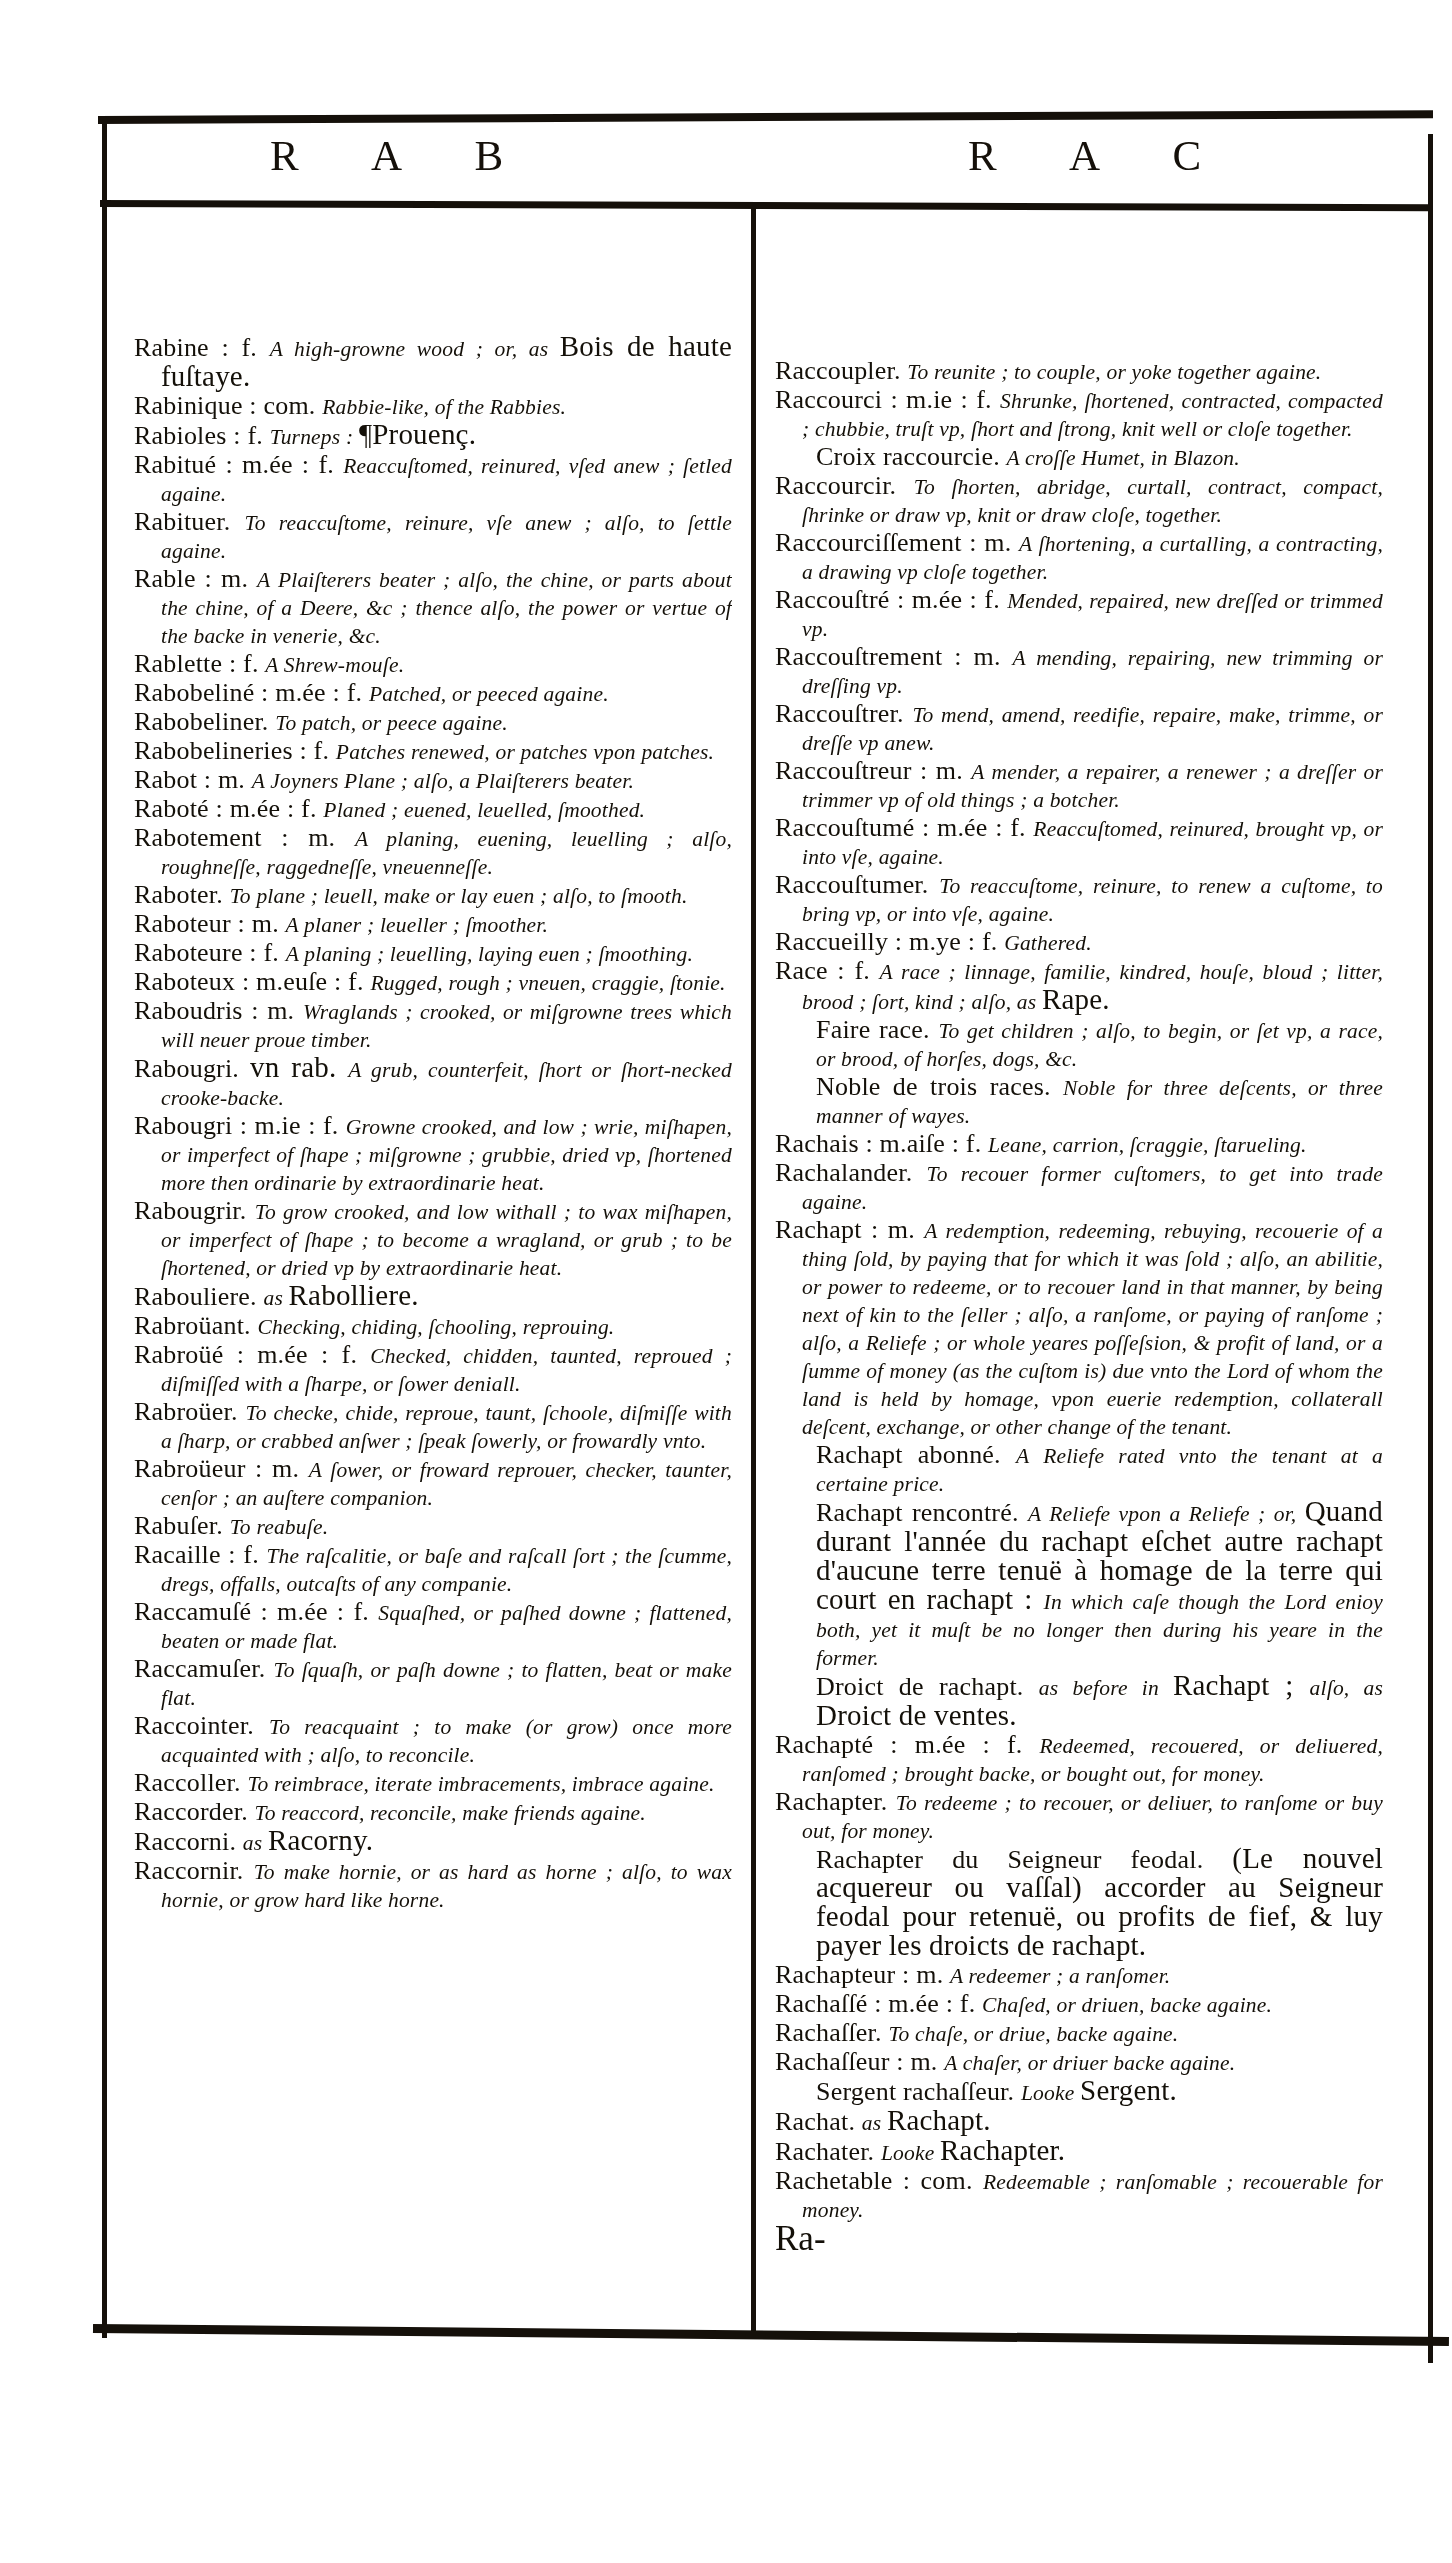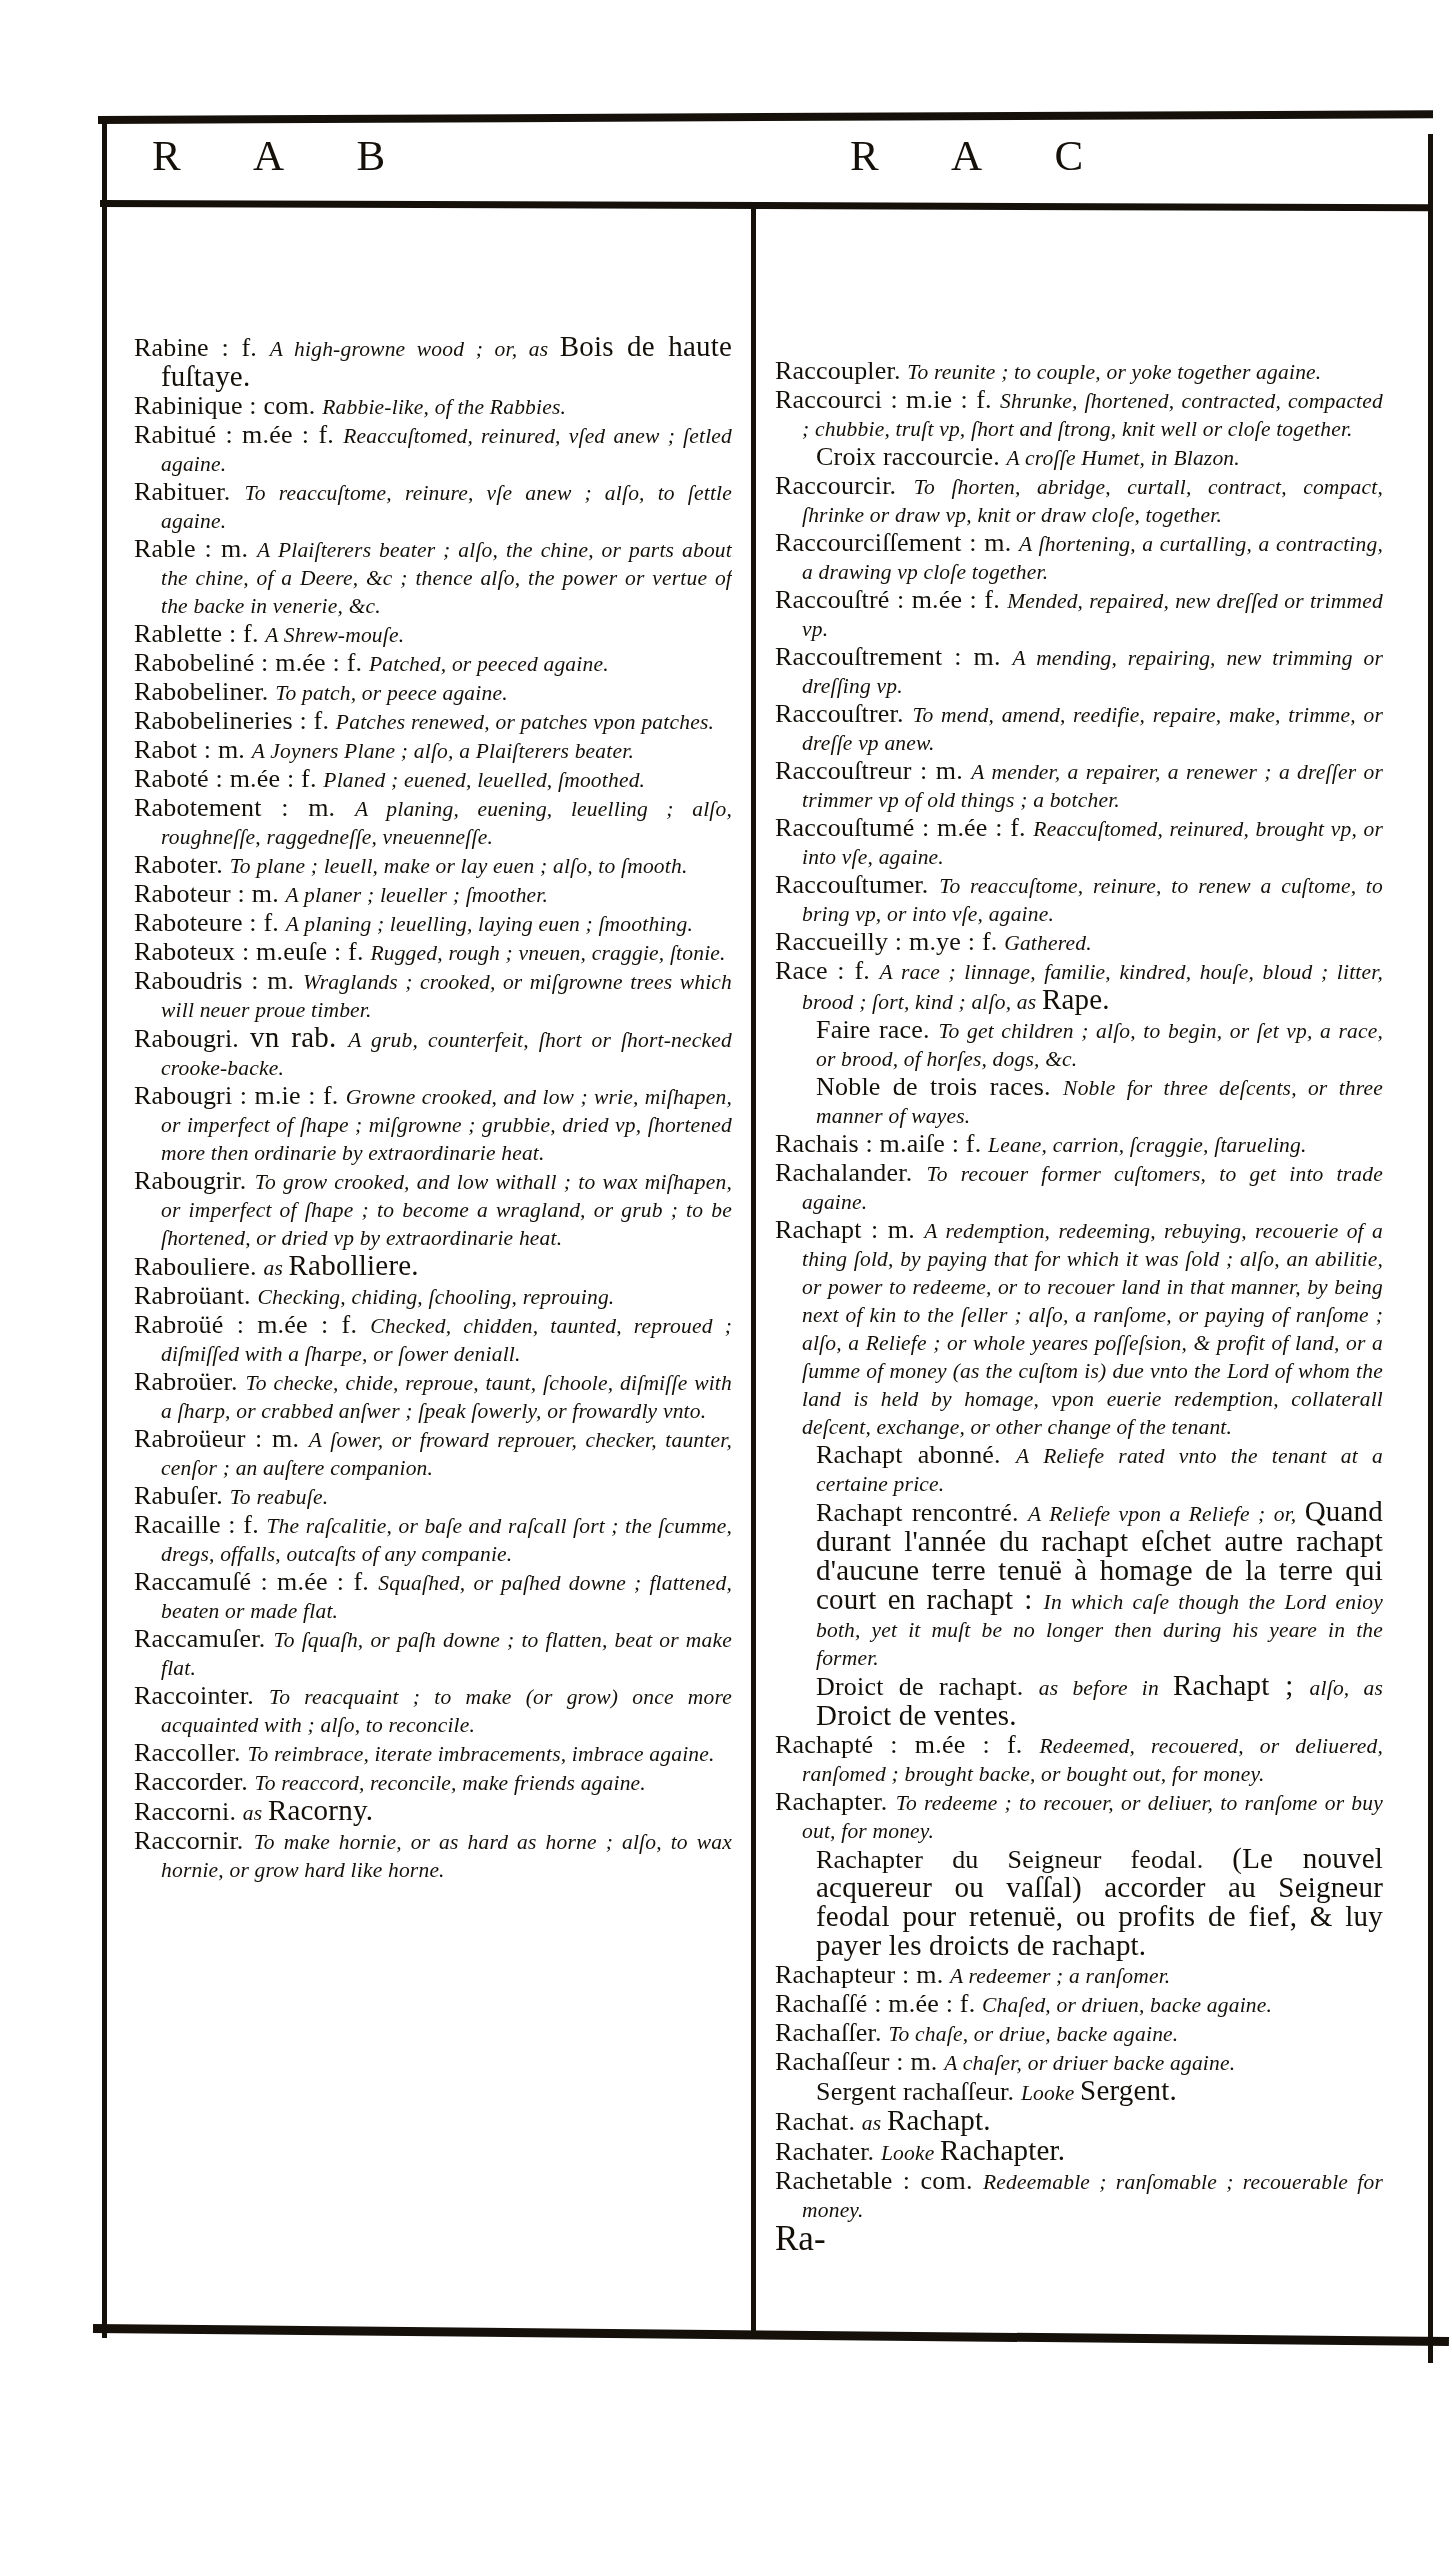--- a/index.html
+++ b/index.html
@@ -14,21 +14,21 @@
   .rule{position:absolute;background:#15100a;}
   #top-rule{left:98px;top:116px;width:1335px;height:8px;transform:rotate(-0.25deg);transform-origin:left center;}
   #header-rule{left:100px;top:200px;width:1333px;height:7.2px;transform:rotate(0.18deg);transform-origin:left center;}
   #left-border{left:102px;top:118px;width:4.5px;height:2220px;}
   #right-border{left:1428px;top:134px;width:5.4px;height:2229px;}
   #col-divider{left:751px;top:206px;width:4.5px;height:2127px;}
   #bottom-rule{left:93px;top:2324px;width:1356px;height:9px;transform:rotate(0.55deg);transform-origin:left center;}
   .colhead{
     position:absolute;top:131px;height:63px;
     font-size:43px;letter-spacing:32px;color:#15100a;
-    white-space:nowrap;
+    text-align:center;white-space:nowrap;
   }
   #head-left{left:152px;width:501px;}
   #head-right{left:850px;width:501px;}
   .column{
     position:absolute;top:333px;
     text-align:justify;
     overflow:hidden;
   }
   #col-left{left:134px;width:598px;height:1982px;}
   #col-right{left:775px;width:608px;height:1984px;margin-top:24px;}
@@ -57,20 +57,21 @@
 <div class="rule" id="right-border"></div>
 <div class="rule" id="col-divider"></div>
 <div class="rule" id="bottom-rule"></div>
 
 <div class="colhead" id="head-left">R A B</div>
 <div class="colhead" id="head-right">R A C</div>
 
 <div class="column" id="col-left">
     <p class="entry"><span class="hw">Rabine : f. </span><span class="it">A high-growne wood ; or, as </span><span class="rom">Bois de haute fuſtaye.</span></p>
     <p class="entry"><span class="hw">Rabinique : com. </span><span class="it">Rabbie-like, of the Rabbies.</span></p>
+    <p class="entry"><span class="hw">Rabioles : f. </span><span class="it">Turneps : </span><span class="rom">¶Prouenç.</span></p>
     <p class="entry"><span class="hw">Rabitué : m.ée : f. </span><span class="it">Reaccuſtomed, reinured, vſed anew ; ſetled againe.</span></p>
     <p class="entry"><span class="hw">Rabituer. </span><span class="it">To reaccuſtome, reinure, vſe anew ; alſo, to ſettle againe.</span></p>
     <p class="entry"><span class="hw">Rable : m. </span><span class="it">A Plaiſterers beater ; alſo, the chine, or parts about the chine, of a Deere, &amp;c ; thence alſo, the power or vertue of the backe in venerie, &amp;c.</span></p>
     <p class="entry"><span class="hw">Rablette : f. </span><span class="it">A Shrew-mouſe.</span></p>
     <p class="entry"><span class="hw">Rabobeliné : m.ée : f. </span><span class="it">Patched, or peeced againe.</span></p>
     <p class="entry"><span class="hw">Rabobeliner. </span><span class="it">To patch, or peece againe.</span></p>
     <p class="entry"><span class="hw">Rabobelineries : f. </span><span class="it">Patches renewed, or patches vpon patches.</span></p>
     <p class="entry"><span class="hw">Rabot : m. </span><span class="it">A Joyners Plane ; alſo, a Plaiſterers beater.</span></p>
     <p class="entry"><span class="hw">Raboté : m.ée : f. </span><span class="it">Planed ; euened, leuelled, ſmoothed.</span></p>
     <p class="entry"><span class="hw">Rabotement : m. </span><span class="it">A planing, euening, leuelling ; alſo, roughneſſe, raggedneſſe, vneuenneſſe.</span></p>

